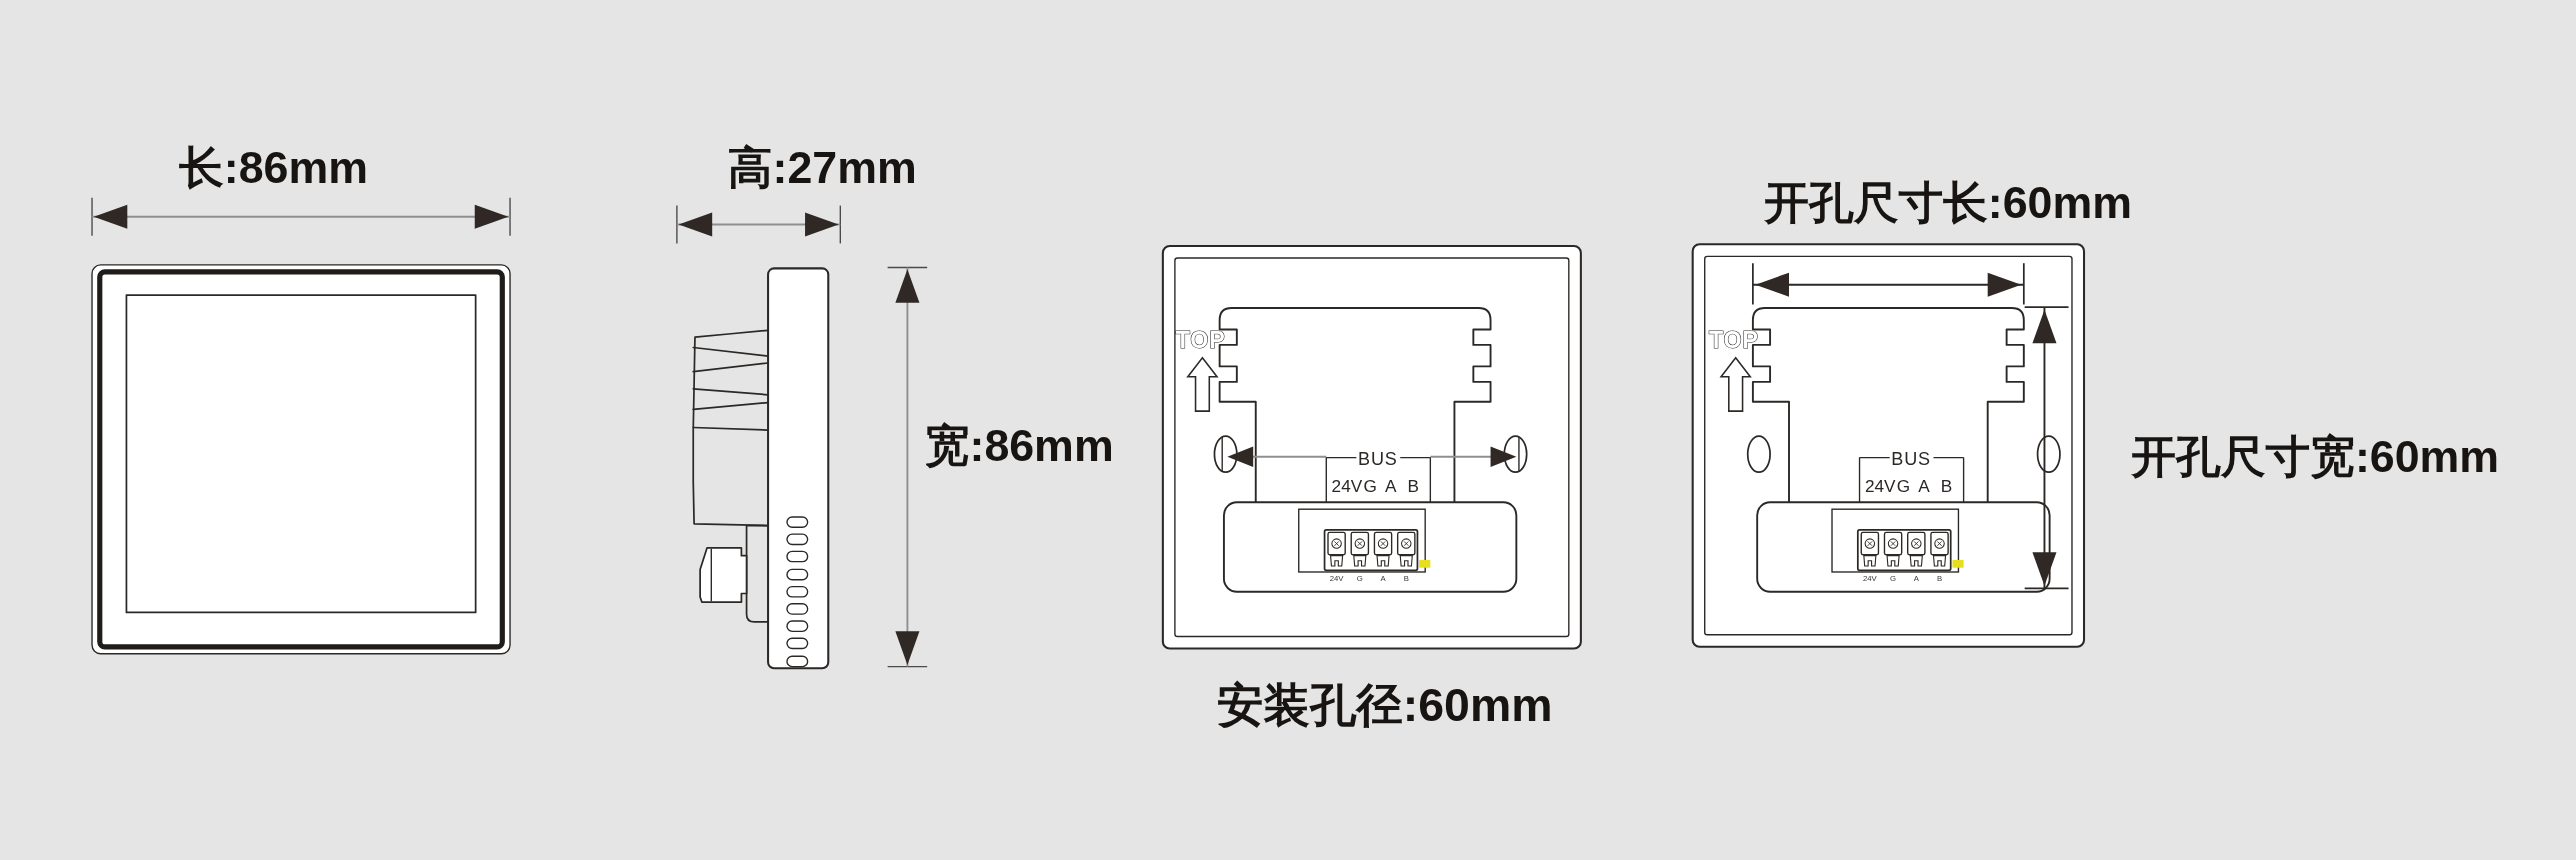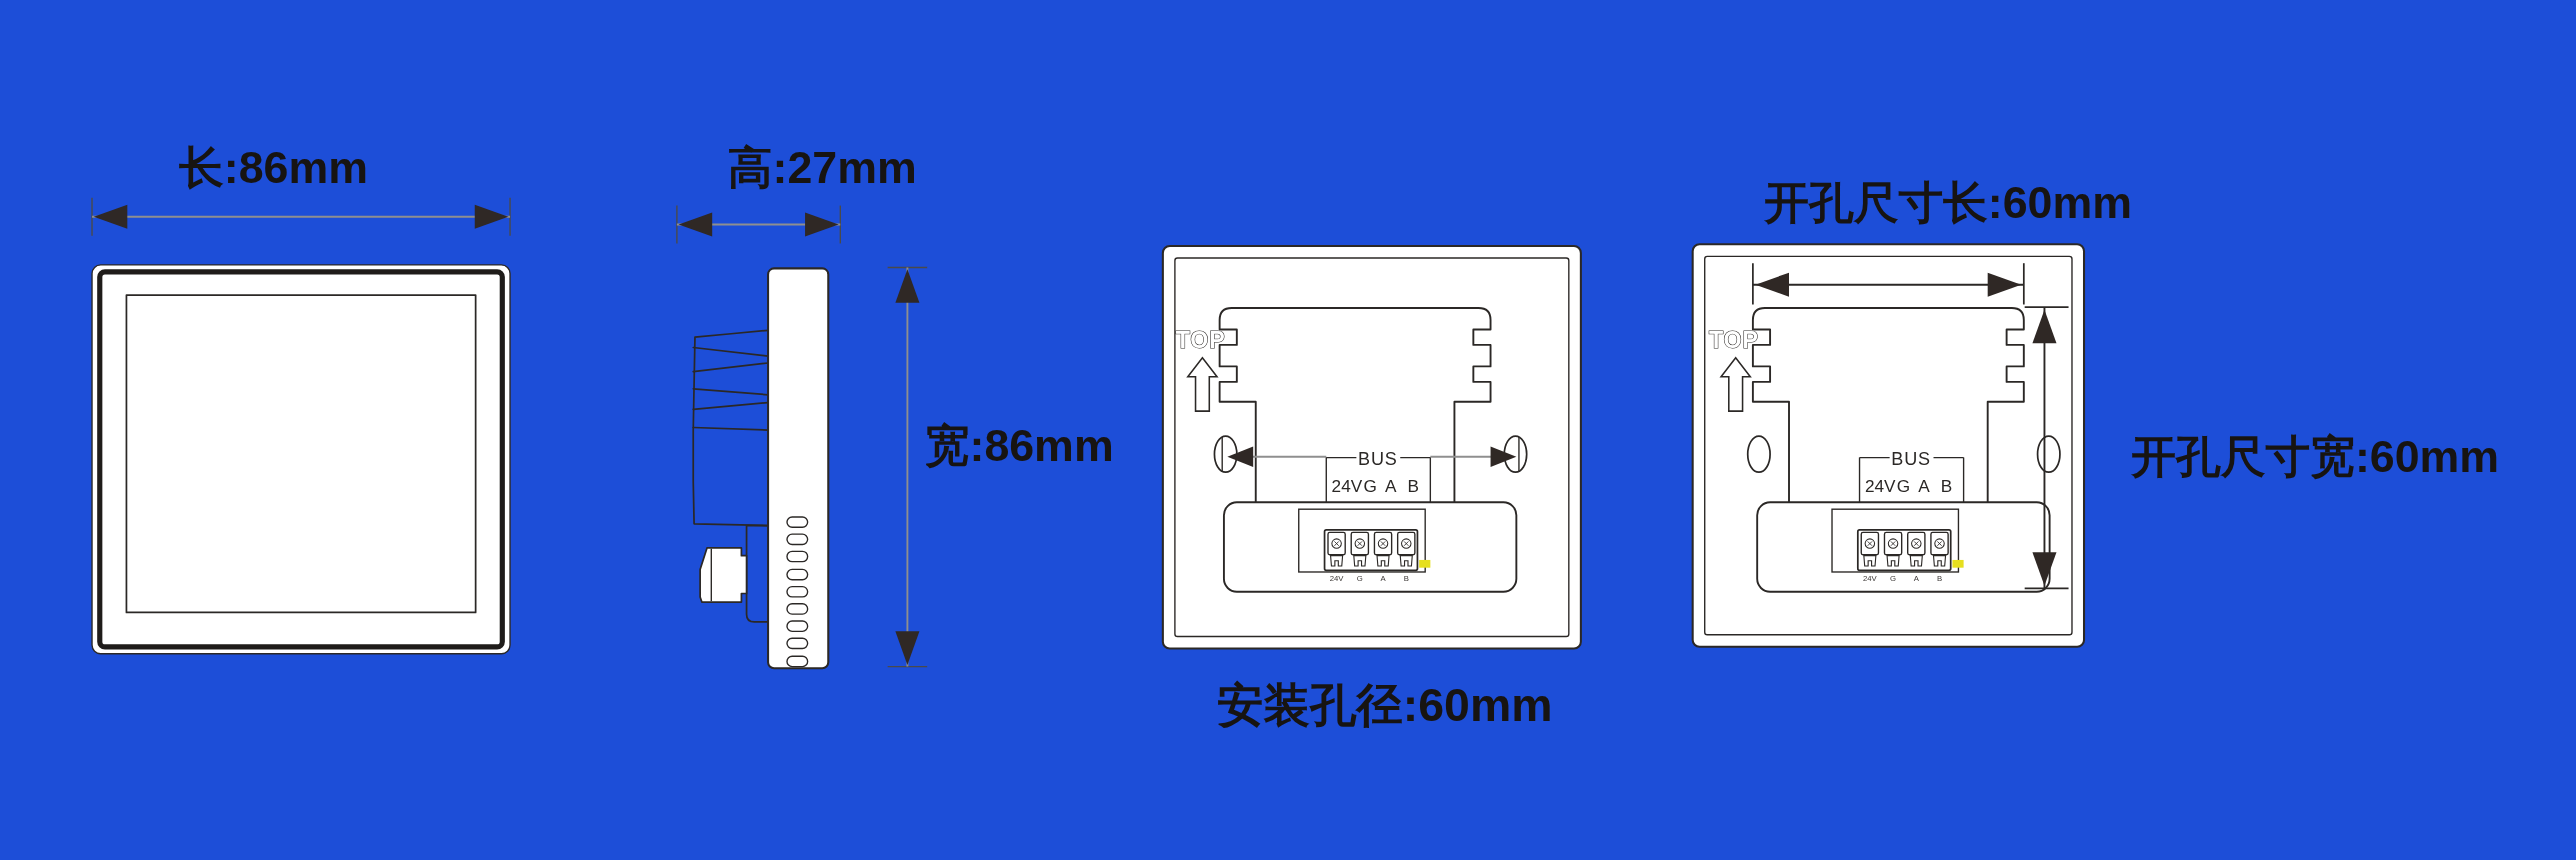--- a/index.html
+++ b/index.html
@@ -1,16 +1,16 @@
 <!DOCTYPE html>
 <html style="font-size:13.8px"><head>
 <meta charset="utf-8">
 <style>
   html,body{margin:0;padding:0;background:#ffffff;}
-  .stage{width:2576px;height:861px;background:#1d4ed8;position:relative;font-family:"Liberation Sans",sans-serif;}
+  .stage{width:2576px;height:861px;background:#e5e5e5;position:relative;font-family:"Liberation Sans",sans-serif;}
   svg{display:block;}
   .ln{stroke:#2b2826;fill:none;stroke-width:2.4;stroke-linejoin:round;stroke-linecap:round;}
   .lnthick{stroke:#1f1c1a;fill:none;stroke-width:6;stroke-linejoin:round;}
   .lnthin{stroke:#2b2826;fill:none;stroke-width:1.6;}
   .fillw{fill:#ffffff;}
   .dim{stroke:#8f8f8f;stroke-width:2.2;fill:none;}
   .dimd{stroke:#2b2826;stroke-width:2.2;fill:none;}
   .tick{stroke:#4a4a4a;stroke-width:1.6;fill:none;}
   .arr{fill:#2f2825;stroke:none;}
   .biglbl{font-family:"Liberation Sans",sans-serif;font-size:52px;font-weight:bold;fill:#171412;}

